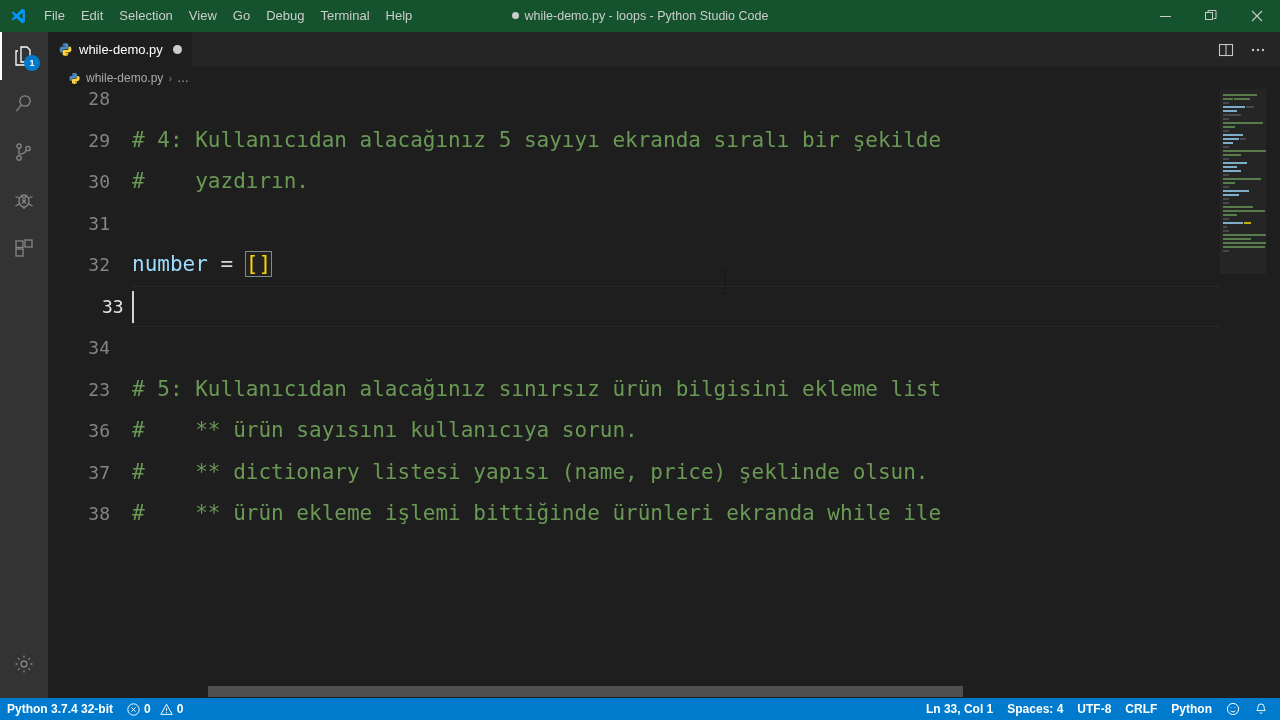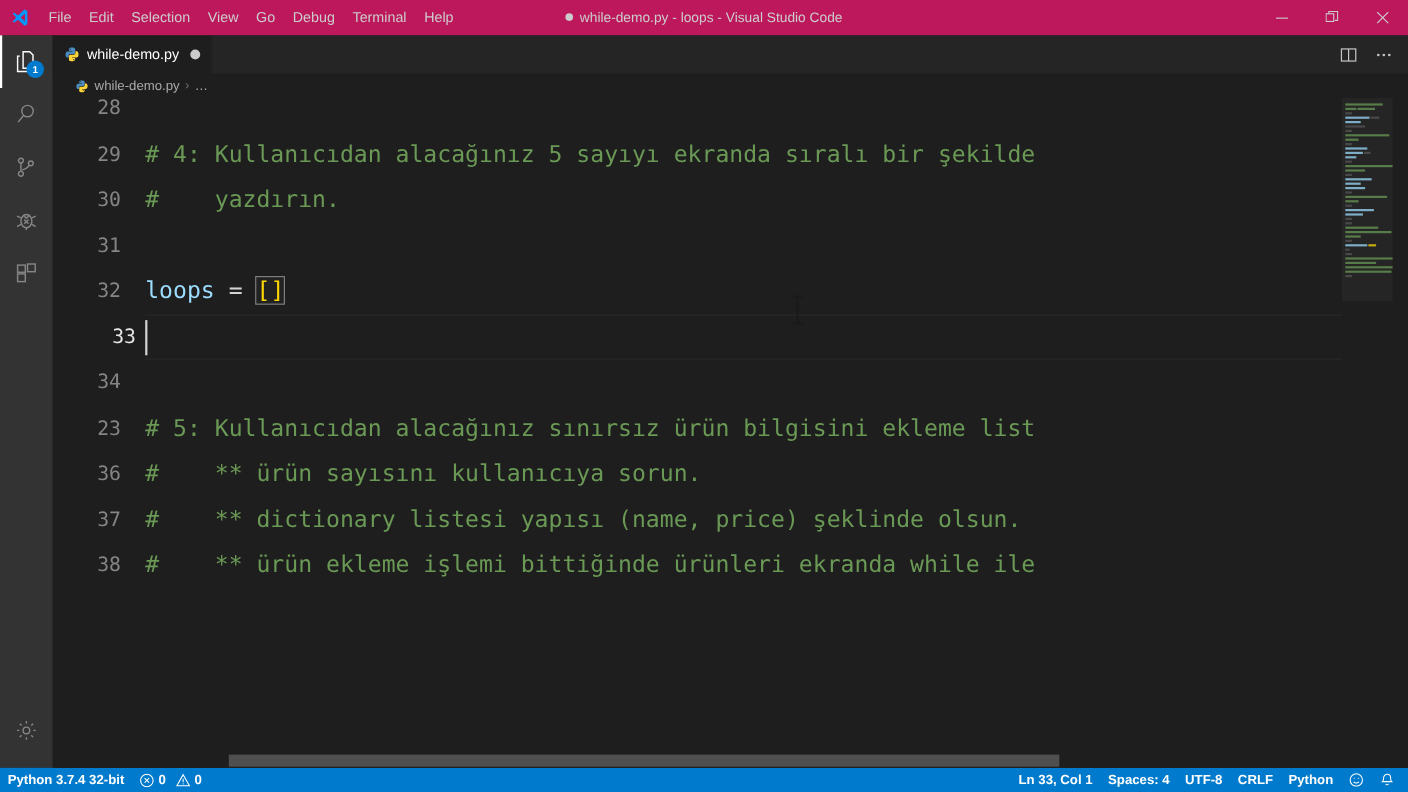--- a/index.html
+++ b/index.html
@@ -8,21 +8,21 @@
     width: 1280px; height: 720px;
     overflow: hidden;
     background: #1e1e1e;
     font-family: "Liberation Sans", sans-serif;
     -webkit-font-smoothing: antialiased;
   }
   .app { position: relative; width: 1280px; height: 720px; display: flex; flex-direction: column; }
 
   
   .titlebar {
-    height: 32px; background: #be185d; color: #cccccc;
+    height: 32px; background: #14532d; color: #cccccc;
     display: flex; align-items: center; flex: 0 0 32px;
     font-size: 13px; position: relative; z-index: 30;
   }
   .vscode-logo { width: 36px; height: 32px; display: flex; align-items: center; justify-content: center; }
   .menus { display: flex; align-items: center; height: 32px; }
   .menu-item {
     padding: 0 8px; height: 32px; line-height: 32px; font-size: 13px;
     color: #cccccc; cursor: default; white-space: nowrap;
   }
   .title-center {
@@ -206,21 +206,21 @@
       <div class="menu-item">File</div>
       <div class="menu-item">Edit</div>
       <div class="menu-item">Selection</div>
       <div class="menu-item">View</div>
       <div class="menu-item">Go</div>
       <div class="menu-item">Debug</div>
       <div class="menu-item">Terminal</div>
       <div class="menu-item">Help</div>
     </div>
     <div class="title-center">
-      <span class="dirty-dot"></span><span>while-demo.py - loops - Visual Studio Code</span>
+      <span class="dirty-dot"></span><span>while-demo.py - loops - Python Studio Code</span>
     </div>
     <div class="win-controls">
       <div class="win-btn">
         <svg width="11" height="11" viewBox="0 0 11 11">
             <rect x="0" y="5" width="11" height="1" fill="#cccccc"></rect>
           </svg>
       </div>
       <div class="win-btn">
         <svg width="12" height="12" viewBox="0 0 12 12">
           <rect x="0.5" y="2.5" width="7" height="7" fill="none" stroke="#cccccc" stroke-width="1"></rect>
@@ -347,21 +347,21 @@
               <span class="ltext">#    yazdırın.</span>
             </div>
 
             <div class="code-line">
               <span class="ln">31</span>
               <span class="ltext"></span>
             </div>
 
             <div class="code-line">
               <span class="ln">32</span>
-              <span class="ltext plain"><span class="tok-var">loops</span><span class="tok-op"> = </span><span class="tok-br">[]</span></span>
+              <span class="ltext plain"><span class="tok-var">number</span><span class="tok-op"> = </span><span class="tok-br">[]</span></span>
             </div>
 
             <div class="code-line">
               <div class="current-line-hl"></div>
               <span class="ln current">33</span>
               <span class="ltext" style="position:relative;"><span class="caret"></span></span>
             </div>
 
             <div class="code-line">
               <span class="ln">34</span>

